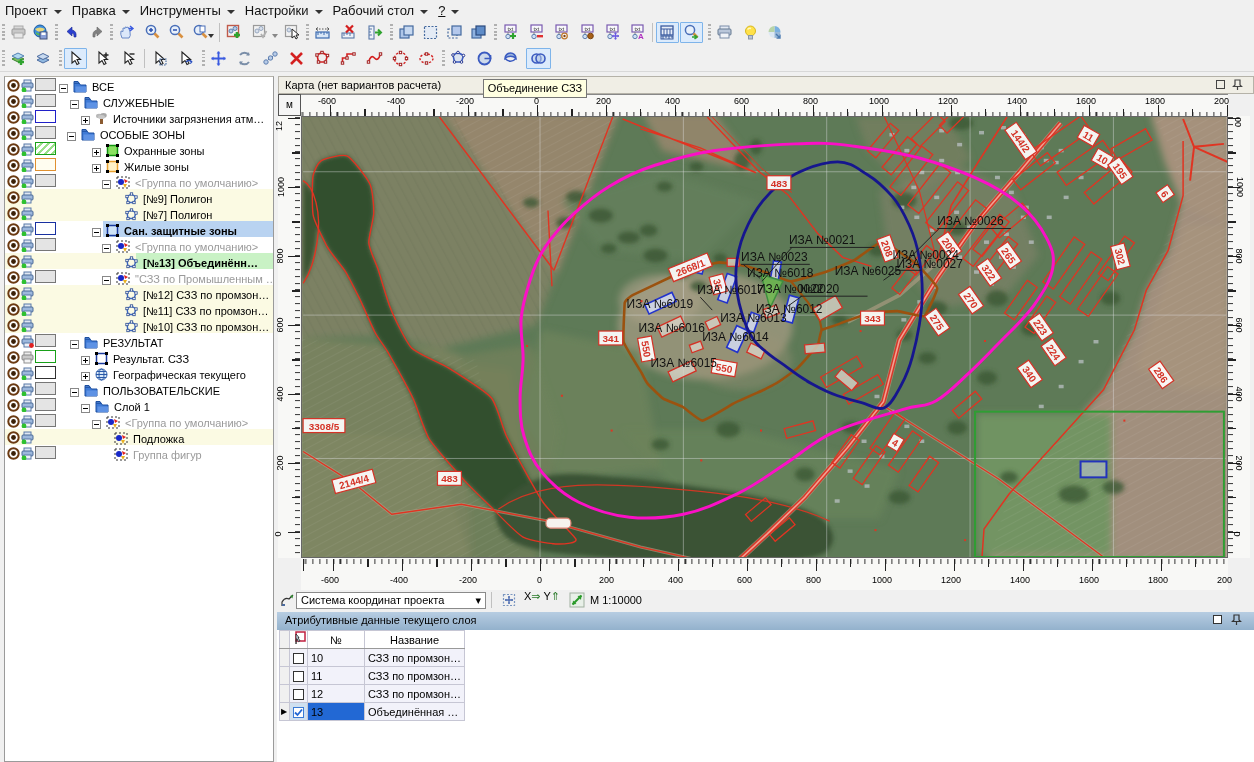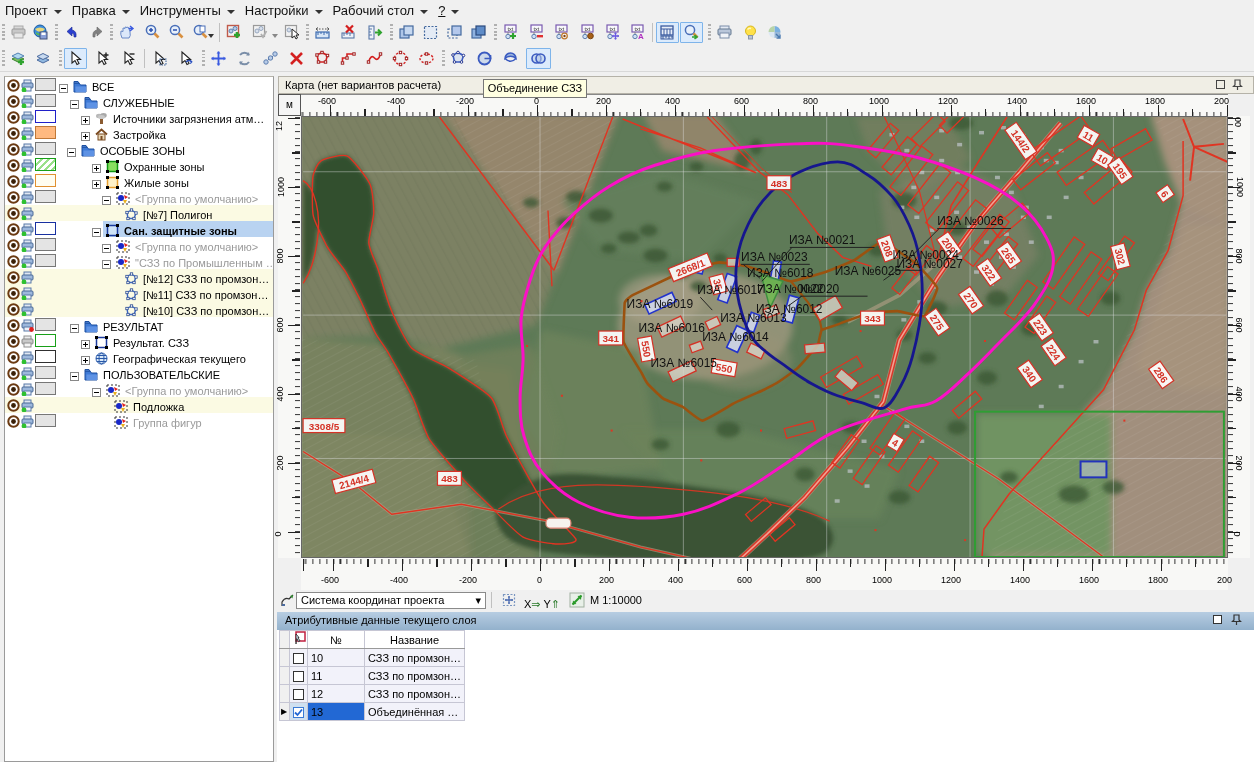--- a/index.html
+++ b/index.html
@@ -564,36 +564,20 @@
         <span class="tlab">Источники загрязнения атм…</span>
       </div>
     </div>
 <div class="trow">
       <svg class="abs eye" width="13" height="13">
         <use href="#i-eye"></use>
       </svg>
       <svg class="abs prn" width="13" height="13">
         <use href="#i-prn"></use>
       </svg>
-      <div class="sw" style="background:#ffb980;border-color:#c07838"></div>
-      <div class="tin" style="left:76px">
-        <span class="pm p"></span>
-        <svg class="ticon" width="13" height="13">
-          <use href="#i-house"></use>
-        </svg>
-        <span class="tlab">Застройка</span>
-      </div>
-    </div>
-<div class="trow">
-      <svg class="abs eye" width="13" height="13">
-        <use href="#i-eye"></use>
-      </svg>
-      <svg class="abs prn" width="13" height="13">
-        <use href="#i-prn"></use>
-      </svg>
       <div class="sw"></div>
       <div class="tin" style="left:62px">
         <span class="pm"></span>
         <svg class="ticon" width="14" height="13">
           <use href="#i-fold"></use>
         </svg>
         <span class="tlab">ОСОБЫЕ ЗОНЫ</span>
       </div>
     </div>
 <div class="trow">
@@ -643,20 +627,35 @@
       <svg class="abs prn" width="13" height="13">
         <use href="#i-prn"></use>
       </svg>
       <div class="sw"></div>
       <div class="tin" style="left:97px">
         <span class="pm"></span>
         <svg class="ticon" width="14" height="13">
           <use href="#i-grp"></use>
         </svg>
         <span class="tlab grey">&lt;Группа по умолчанию&gt;</span>
+      </div>
+    </div>
+<div class="trow">
+      <div class="yb"></div>
+      <svg class="abs eye" width="13" height="13">
+        <use href="#i-eye"></use>
+      </svg>
+      <svg class="abs prn" width="13" height="13">
+        <use href="#i-prn"></use>
+      </svg>
+      <div class="tin" style="left:119px">
+        <svg class="ticon" width="14" height="13">
+          <use href="#i-poly"></use>
+        </svg>
+        <span class="tlab">[№9] Полигон</span>
       </div>
     </div>
 <div class="trow">
       <div class="yb"></div>
       <svg class="abs eye" width="13" height="13">
         <use href="#i-eye"></use>
       </svg>
       <svg class="abs prn" width="13" height="13">
         <use href="#i-prn"></use>
       </svg>
@@ -698,20 +697,36 @@
       <div class="sw"></div>
       <div class="tin" style="left:97px">
         <span class="pm"></span>
         <svg class="ticon" width="14" height="13">
           <use href="#i-grp"></use>
         </svg>
         <span class="tlab grey">&lt;Группа по умолчанию&gt;</span>
       </div>
     </div>
 <div class="trow">
+      <div class="yb"></div>
+      <svg class="abs eye" width="13" height="13">
+        <use href="#i-eye"></use>
+      </svg>
+      <svg class="abs prn" width="13" height="13">
+        <use href="#i-prn"></use>
+      </svg>
+      <div class="hl" style="left:131px;background:#c9f2c5"></div>
+      <div class="tin" style="left:119px">
+        <svg class="ticon" width="14" height="13">
+          <use href="#i-poly"></use>
+        </svg>
+        <span class="tlab bold">[№13] Объединённ…</span>
+      </div>
+    </div>
+<div class="trow">
       <svg class="abs eye" width="13" height="13">
         <use href="#i-eye"></use>
       </svg>
       <svg class="abs prn" width="13" height="13">
         <use href="#i-prn"></use>
       </svg>
       <div class="sw"></div>
       <div class="tin" style="left:97px">
         <span class="pm"></span>
         <svg class="ticon" width="14" height="13">
@@ -824,20 +839,36 @@
       <svg class="abs prn" width="13" height="13">
         <use href="#i-prn"></use>
       </svg>
       <div class="sw"></div>
       <div class="tin" style="left:65px">
         <span class="pm"></span>
         <svg class="ticon" width="14" height="13">
           <use href="#i-fold"></use>
         </svg>
         <span class="tlab">ПОЛЬЗОВАТЕЛЬСКИЕ</span>
+      </div>
+    </div>
+<div class="trow">
+      <svg class="abs eye" width="13" height="13">
+        <use href="#i-eye"></use>
+      </svg>
+      <svg class="abs prn" width="13" height="13">
+        <use href="#i-prn"></use>
+      </svg>
+      <div class="sw"></div>
+      <div class="tin" style="left:76px">
+        <span class="pm"></span>
+        <svg class="ticon" width="14" height="13">
+          <use href="#i-fold"></use>
+        </svg>
+        <span class="tlab">Слой 1</span>
       </div>
     </div>
 <div class="trow">
       <svg class="abs eye" width="13" height="13">
         <use href="#i-eye"></use>
       </svg>
       <svg class="abs prn" width="13" height="13">
         <use href="#i-prn"></use>
       </svg>
       <div class="sw"></div>
@@ -1331,21 +1362,21 @@
       <path d="M12 2 L9 3 L11.5 5.5 Z" fill="#2a8a2a"></path>
       <rect x="1" y="11" width="3" height="2" fill="#4a6a9e"></rect>
     </svg>
 <div id="combo">Система координат проекта<span style="float:right;margin-right:4px">▾</span></div>
 <div class="abs" style="left:213px;top:2px;width:1px;height:16px;background:#c0c0c0"></div>
 <svg class="abs" style="left:223px;top:2px" width="16" height="16" viewBox="0 0 16 16">
       <rect x="2.5" y="2.5" width="11" height="11" fill="none" stroke="#7a96c0" stroke-width="1.2" stroke-dasharray="2 1.5"></rect>
       <path d="M8 4 L8 12 M4 8 L12 8" stroke="#4a6ab0" stroke-width="1.3"></path>
       <path d="M8 4 L6.8 5.4 L9.2 5.4 Z M8 12 L6.8 10.6 L9.2 10.6 Z M4 8 L5.4 6.8 L5.4 9.2 Z M12 8 L10.6 6.8 L10.6 9.2 Z" fill="#4a6ab0"></path>
     </svg>
-<span class="abs" style="left:246px;top:8px">X<span style="color:#2a7a2a">⇒</span> Y<span style="color:#2a7a2a">⇑</span></span>
+<span class="abs" style="left:246px;top:0">X<span style="color:#2a7a2a">⇒</span> Y<span style="color:#2a7a2a">⇑</span></span>
 <svg class="abs" style="left:291px;top:2px" width="16" height="16" viewBox="0 0 16 16">
       <rect x="1" y="1" width="14" height="14" fill="#e8f0e8" stroke="#a0b0a0"></rect>
       <path d="M3.5 12.5 L12.5 3.5" stroke="#2a9a2a" stroke-width="2"></path>
       <path d="M12.5 3.5 L8.5 4 L12 8 Z M3.5 12.5 L7.5 12 L4 8.5 Z" fill="#2a9a2a"></path>
     </svg>
 <span class="abs" style="left:312px;top:4px">М 1:10000</span>
   </div>
 <div class="abs" id="tooltip">Объединение СЗЗ</div>
 <div class="abs" id="attrhdr">Атрибутивные данные текущего слоя
 <span style="position:absolute;right:32px;top:3px;width:9px;height:9px;border:1px solid #333;background:#fff"></span>

